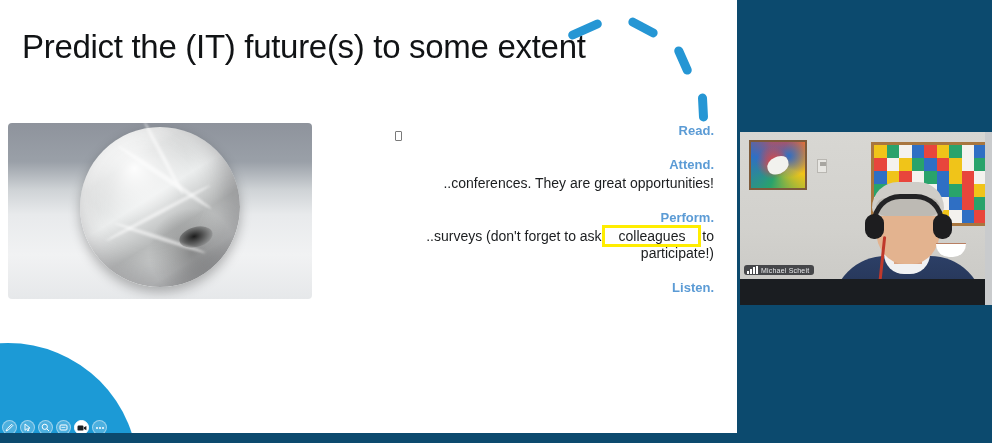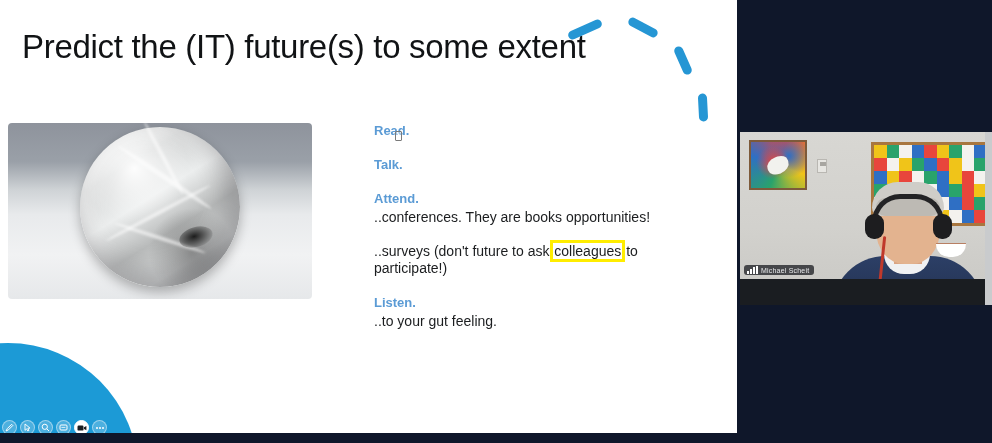--- a/index.html
+++ b/index.html
@@ -1,19 +1,19 @@
 <!DOCTYPE html>
 <html><head>
 <meta charset="utf-8">
 <style>
   * { margin:0; padding:0; box-sizing:border-box; }
   html,body { width:992px; height:443px; background:#000; overflow:hidden;
               font-family:"Liberation Sans", sans-serif; }
 
-  #stage { position:relative; width:992px; height:443px; background:#0f172a; }
+  #stage { position:relative; width:992px; height:443px; background:#0c4a6e; }
 
   
   #slide { position:absolute; left:0; top:0; width:737px; height:433px;
            background:#ffffff; overflow:hidden; }
 
   #slide-title { position:absolute; left:22px; top:28px;
                  font-size:33px; font-weight:400; color:#111315;
                  letter-spacing:-0.3px; white-space:nowrap; }
 
   
@@ -42,27 +42,27 @@
   .sk1 { left:18%; top:30%; width:70%; height:5px; transform:rotate(34deg); }
   .sk2 { left:12%; top:52%; width:74%; height:4px; transform:rotate(-28deg); }
   .sk3 { left:26%; top:18%; width:52%; height:4px; transform:rotate(62deg); }
   .sk4 { left:20%; top:68%; width:60%; height:4px; transform:rotate(18deg); }
   .dark-incl { position:absolute; left:62%; top:62%; width:34px; height:20px;
                background:radial-gradient(ellipse at 45% 45%, #1c1c1c 0%, rgba(40,40,40,.15) 72%, transparent 100%);
                border-radius:50%; transform:rotate(-16deg); }
 
   
   #bullets { position:absolute; left:374px; top:122px; width:340px; }
-  .blk { margin-bottom:17px; }
+  .blk { margin-bottom:17px;text-align:right; }
   .blk:last-child { margin-bottom:14px; }
   .b-head { font-size:13px; font-weight:700; color:#5b9bd5; line-height:17px; }
   .b-body { font-size:14px; font-weight:400; color:#1b1d1f; line-height:17px;
             margin-top:2px; white-space:pre-line; }
   .hl { background:transparent; outline:3px solid #ffed00; outline-offset:0px;
-        padding:0 1px; box-decoration-break:clone; }
+        padding:0 13px; box-decoration-break:clone; }
 
   
   #cursor { position:absolute; left:395px; top:131px; width:7px; height:10px;
             border:1px solid #7a7a7a; border-radius:1px; background:rgba(255,255,255,.4); }
 
   
   #blue-circle { position:absolute; left:-122px; top:343px; width:260px; height:260px;
                  background:#1c9ad6; border-radius:50%; }
 
   
@@ -155,33 +155,32 @@
         <span class="streak sk4"></span>
         <span class="dark-incl"></span>
       </div>
     </div>
 
     <div id="bullets">
       <div class="blk">
         <div class="b-head">Read.</div>
       </div>
       <div class="blk">
-        <div class="b-head">Talk.</div>
       </div>
       <div class="blk">
         <div class="b-head">Attend.</div>
-        <div class="b-body">..conferences. They are books opportunities!</div>
-      </div>
-      <div class="blk">
-        <div class="b-body"><span>..surveys (don't future to ask </span><span class="hl">colleagues</span><span> to
+        <div class="b-body">..conferences. They are great opportunities!</div>
+      </div>
+      <div class="blk">
+        <div class="b-head">Perform.</div>
+        <div class="b-body"><span>..surveys (don't forget to ask </span><span class="hl">colleagues</span><span> to
 participate!)</span></div>
       </div>
       <div class="blk">
         <div class="b-head">Listen.</div>
-        <div class="b-body">..to your gut feeling.</div>
       </div>
     </div>
 
     <div id="cursor"></div>
 
     <div id="blue-circle"></div>
 
     <div id="toolbar">
       <div class="tb">
         <svg width="9" height="9" viewBox="0 0 9 9">

